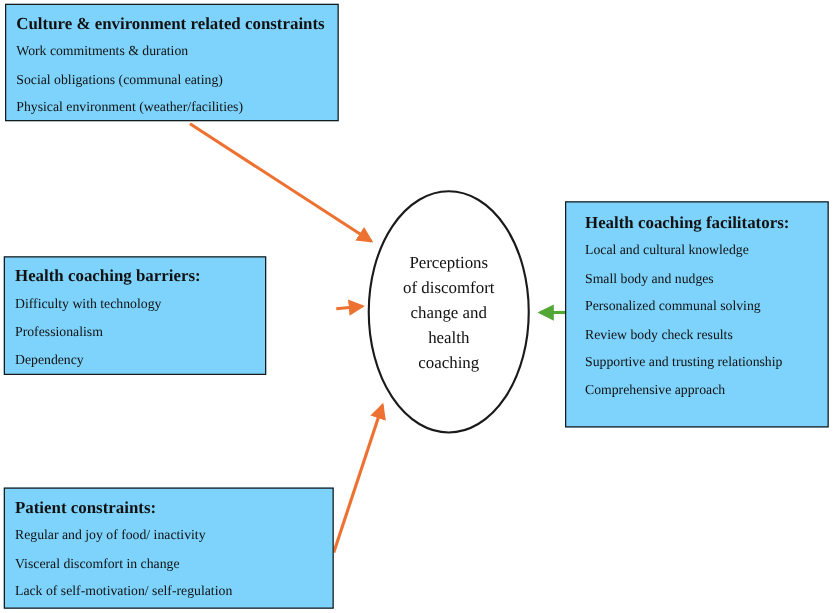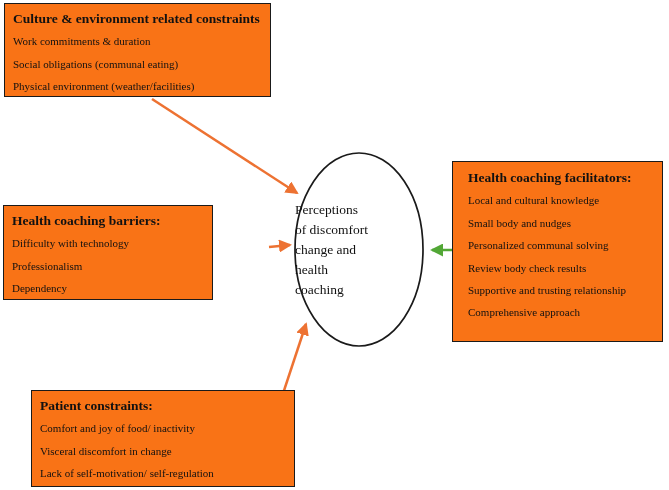--- a/index.html
+++ b/index.html
@@ -18,49 +18,49 @@
   }
   #arrow-layer {
     position: absolute;
     left: 0;
     top: 0;
     width: 669px;
     height: 490px;
   }
   .box {
     position: absolute;
-    background: #f97316;
+    background: #7dd3fc;
     border: 1.6px solid #1a1a1a;
     box-sizing: border-box;
     padding: 4px 6px 2px 8px;
   }
   .box-title {
     font-weight: bold;
     font-size: 13.5px;
     line-height: 22.4px;
     white-space: nowrap;
   }
   .box-item {
     font-size: 11px;
     line-height: 22.4px;
     white-space: nowrap;
   }
   #box-culture      { left: 4px;   top: 3px;   width: 267px; height: 94px; }
   #box-barriers     { left: 3px;   top: 205px; width: 210px; height: 95px; }
-  #box-patient      { left: 3px;   top: 390px; width: 264px; height: 97px; margin-left: 28px; }
+  #box-patient      { left: 3px;   top: 390px; width: 264px; height: 97px; }
   #box-facilitators { left: 452px; top: 161px; width: 211px; height: 181px; padding-top: 5px; padding-left: 15px; }
   #ellipse-label {
     position: absolute;
     left: 295px;
     top: 153px;
     width: 128px;
     height: 194px;
     display: flex;
     flex-direction: column;
-    align-items: flex-start;
+    align-items: center;
     justify-content: center;
     text-align: center;
   }
   .ellipse-line {
     font-size: 13.5px;
     line-height: 20px;
     white-space: nowrap;
   }
 </style>
 </head>
@@ -98,21 +98,21 @@
 
   <div class="box" id="box-barriers">
     <div class="box-title">Health coaching barriers:</div>
     <div class="box-item">Difficulty with technology</div>
     <div class="box-item">Professionalism</div>
     <div class="box-item">Dependency</div>
   </div>
 
   <div class="box" id="box-patient">
     <div class="box-title">Patient constraints:</div>
-    <div class="box-item">Comfort and joy of food/ inactivity</div>
+    <div class="box-item">Regular and joy of food/ inactivity</div>
     <div class="box-item">Visceral discomfort in change</div>
     <div class="box-item">Lack of self-motivation/ self-regulation</div>
   </div>
 
   <div class="box" id="box-facilitators">
     <div class="box-title">Health coaching facilitators:</div>
     <div class="box-item">Local and cultural knowledge</div>
     <div class="box-item">Small body and nudges</div>
     <div class="box-item">Personalized communal solving</div>
     <div class="box-item">Review body check results</div>

